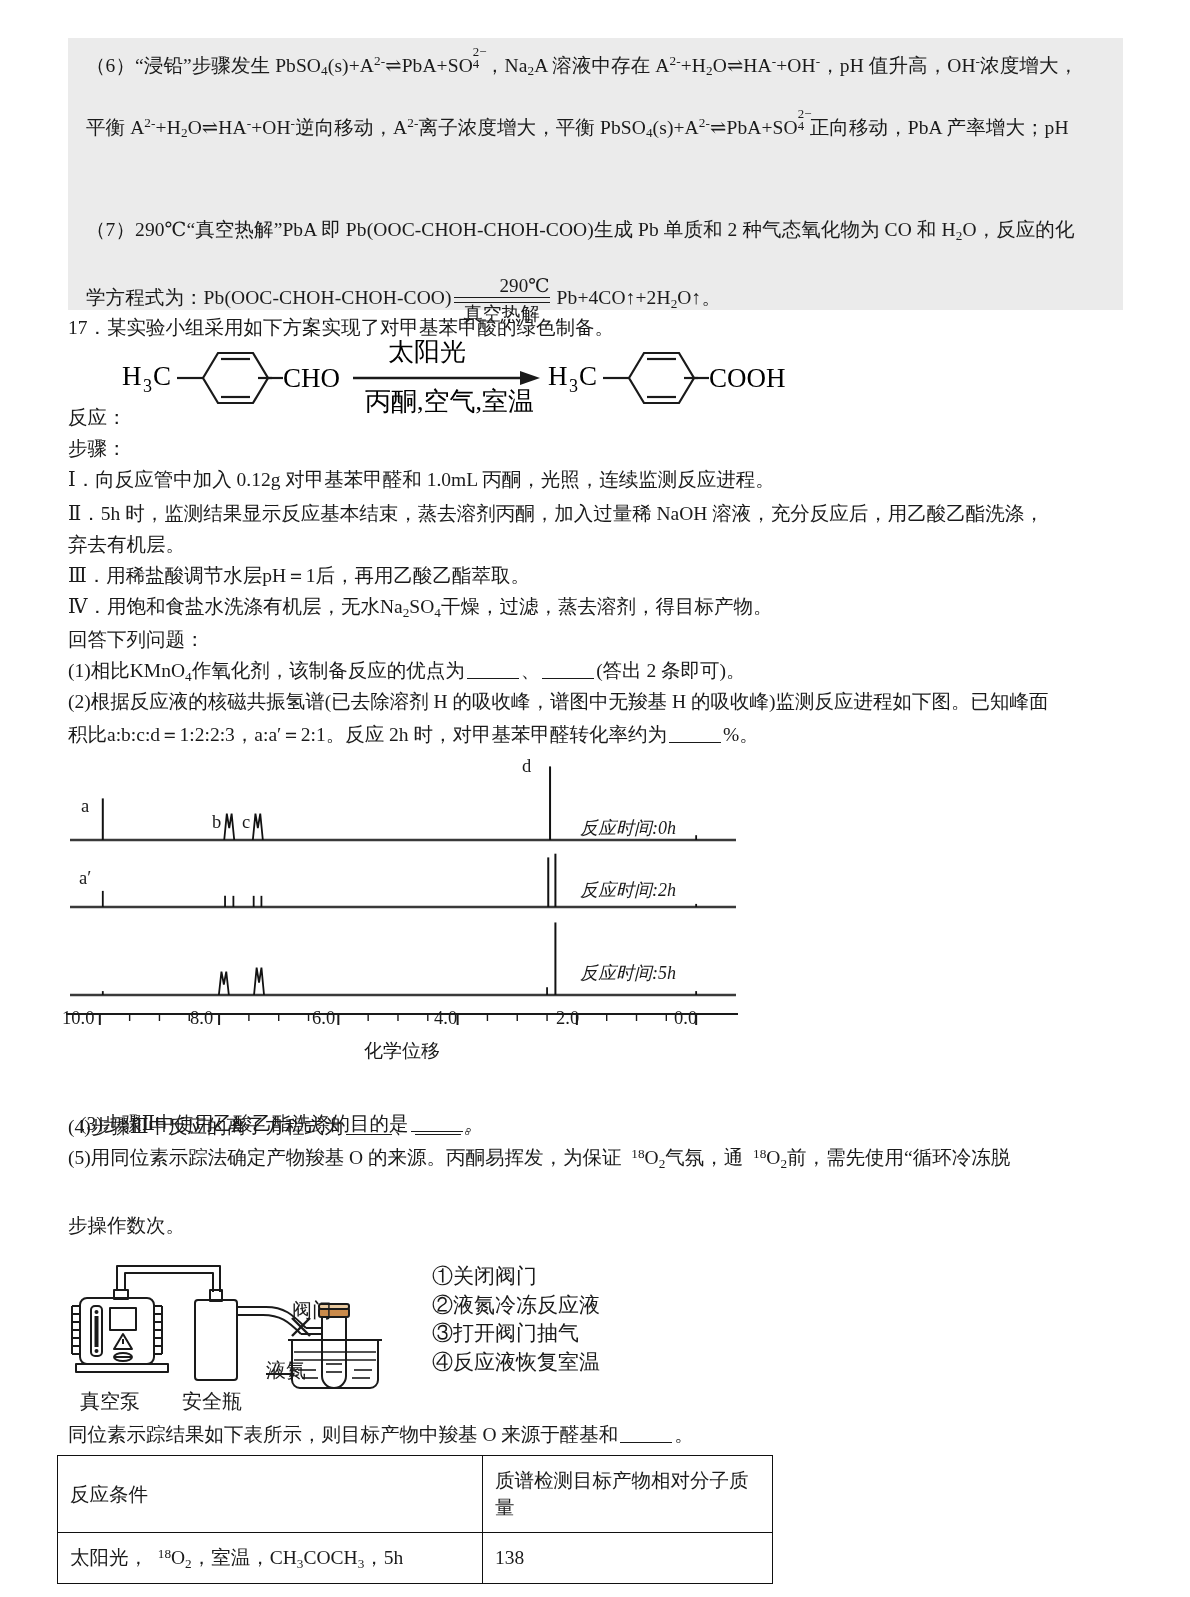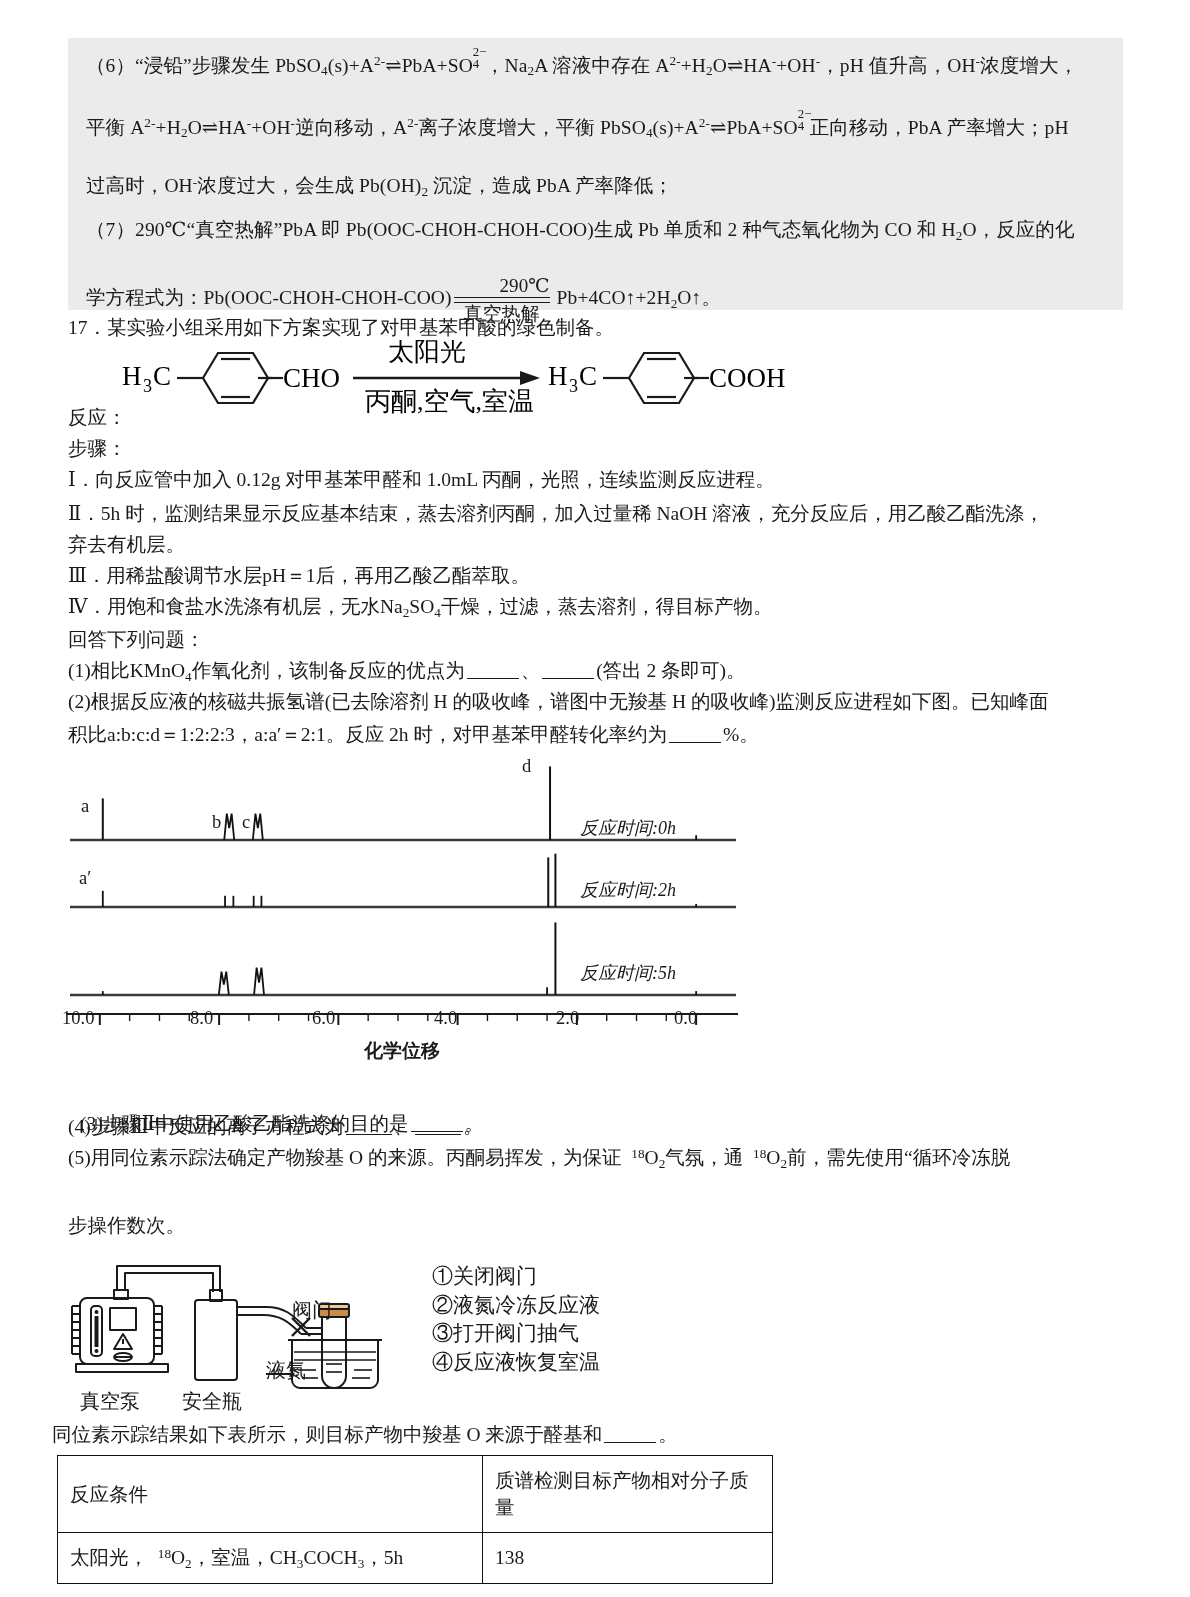--- a/index.html
+++ b/index.html
@@ -89,23 +89,20 @@
   <div class="answer-block">
 
     <div class="ln l1">
       （6）“浸铅”步骤发生 PbSO<sub>4</sub>(s)+A<sup>2-</sup>⇌PbA+SO<span class="ss"><i class="t">2−</i><i class="b">4</i></span>，Na<sub>2</sub>A 溶液中存在 A<sup>2-</sup>+H<sub>2</sub>O⇌HA<sup>-</sup>+OH<sup>-</sup>，pH 值升高，OH<sup>-</sup>浓度增大，
     </div>
 
     <div class="ln l2">
       平衡 A<sup>2-</sup>+H<sub>2</sub>O⇌HA<sup>-</sup>+OH<sup>-</sup>逆向移动，A<sup>2-</sup>离子浓度增大，平衡 PbSO<sub>4</sub>(s)+A<sup>2-</sup>⇌PbA+SO<span class="ss"><i class="t">2−</i><i class="b">4</i></span>正向移动，PbA 产率增大；pH
     </div>
 
-    <div class="ln l3">
-      过高时，OH<sup>-</sup>浓度过大，会生成 Pb(OH)<sub>2</sub> 沉淀，造成 PbA 产率降低；
-    </div>
 
     <div class="ln l4">
       （7）290℃“真空热解”PbA 即 Pb(OOC-CHOH-CHOH-COO)生成 Pb 单质和 2 种气态氧化物为 CO 和 H<sub>2</sub>O，反应的化
     </div>
 
     <div class="ln l5">
       <span>学方程式为：Pb(OOC-CHOH-CHOH-COO)</span><span class="cond"><span class="top">290℃</span><span class="bar"></span><span class="bot">真空热解</span></span>&nbsp;Pb+4CO↑+2H<sub>2</sub>O↑。
     </div>
   </div>
 
@@ -236,21 +233,21 @@
     <div class="plab" style="left:17px;top:116px;">a′</div>
   </div>
 
   <div class="tick-lab" style="left:62px;">10.0</div>
   <div class="tick-lab" style="left:190px;">8.0</div>
   <div class="tick-lab" style="left:312px;">6.0</div>
   <div class="tick-lab" style="left:434px;">4.0</div>
   <div class="tick-lab" style="left:556px;">2.0</div>
   <div class="tick-lab" style="left:674px;">0.0</div>
 
-  <div class="axis-title" style="left:62px;font-weight:bold;">化学位移</div>
+  <div class="axis-title" style="left:62px;">化学位移</div>
 
   <div class="txt" style="left:80px;top:1082px;margin-top:29px;">
     <span>(3)步骤Ⅱ中使用乙酸乙酯洗涤的目的是</span><span class="blank"></span><span>。</span>
   </div>
 
   <div class="txt" style="left:68px;top:1114px;">
     <span>(4)步骤Ⅲ中反应的离子方程式为</span><span class="blank sm"></span><span>、</span><span class="blank sm"></span><span>。</span>
   </div>
 
   <div class="txt" style="left:68px;top:1146px;">
@@ -343,21 +340,21 @@
   <div class="appa-lab" style="left:292px;top:1297px;">阀门</div>
   <div class="appa-lab" style="left:266px;top:1357px;">液氮</div>
 
   <div class="oplist">
     <div>①关闭阀门</div>
     <div>②液氮冷冻反应液</div>
     <div>③打开阀门抽气</div>
     <div>④反应液恢复室温</div>
   </div>
 
-  <div class="txt" style="left:52px;top:1422px;">
+  <div class="txt" style="left:68px;top:1422px;">
     <span>同位素示踪结果如下表所示，则目标产物中羧基 O 来源于醛基和</span><span class="blank"></span><span>。</span>
   </div>
 
   <table class="res">
     <tbody>
         <tr>
       <td class="c1">反应条件</td>
       <td>质谱检测目标产物相对分子质量</td>
     </tr>
     <tr>

